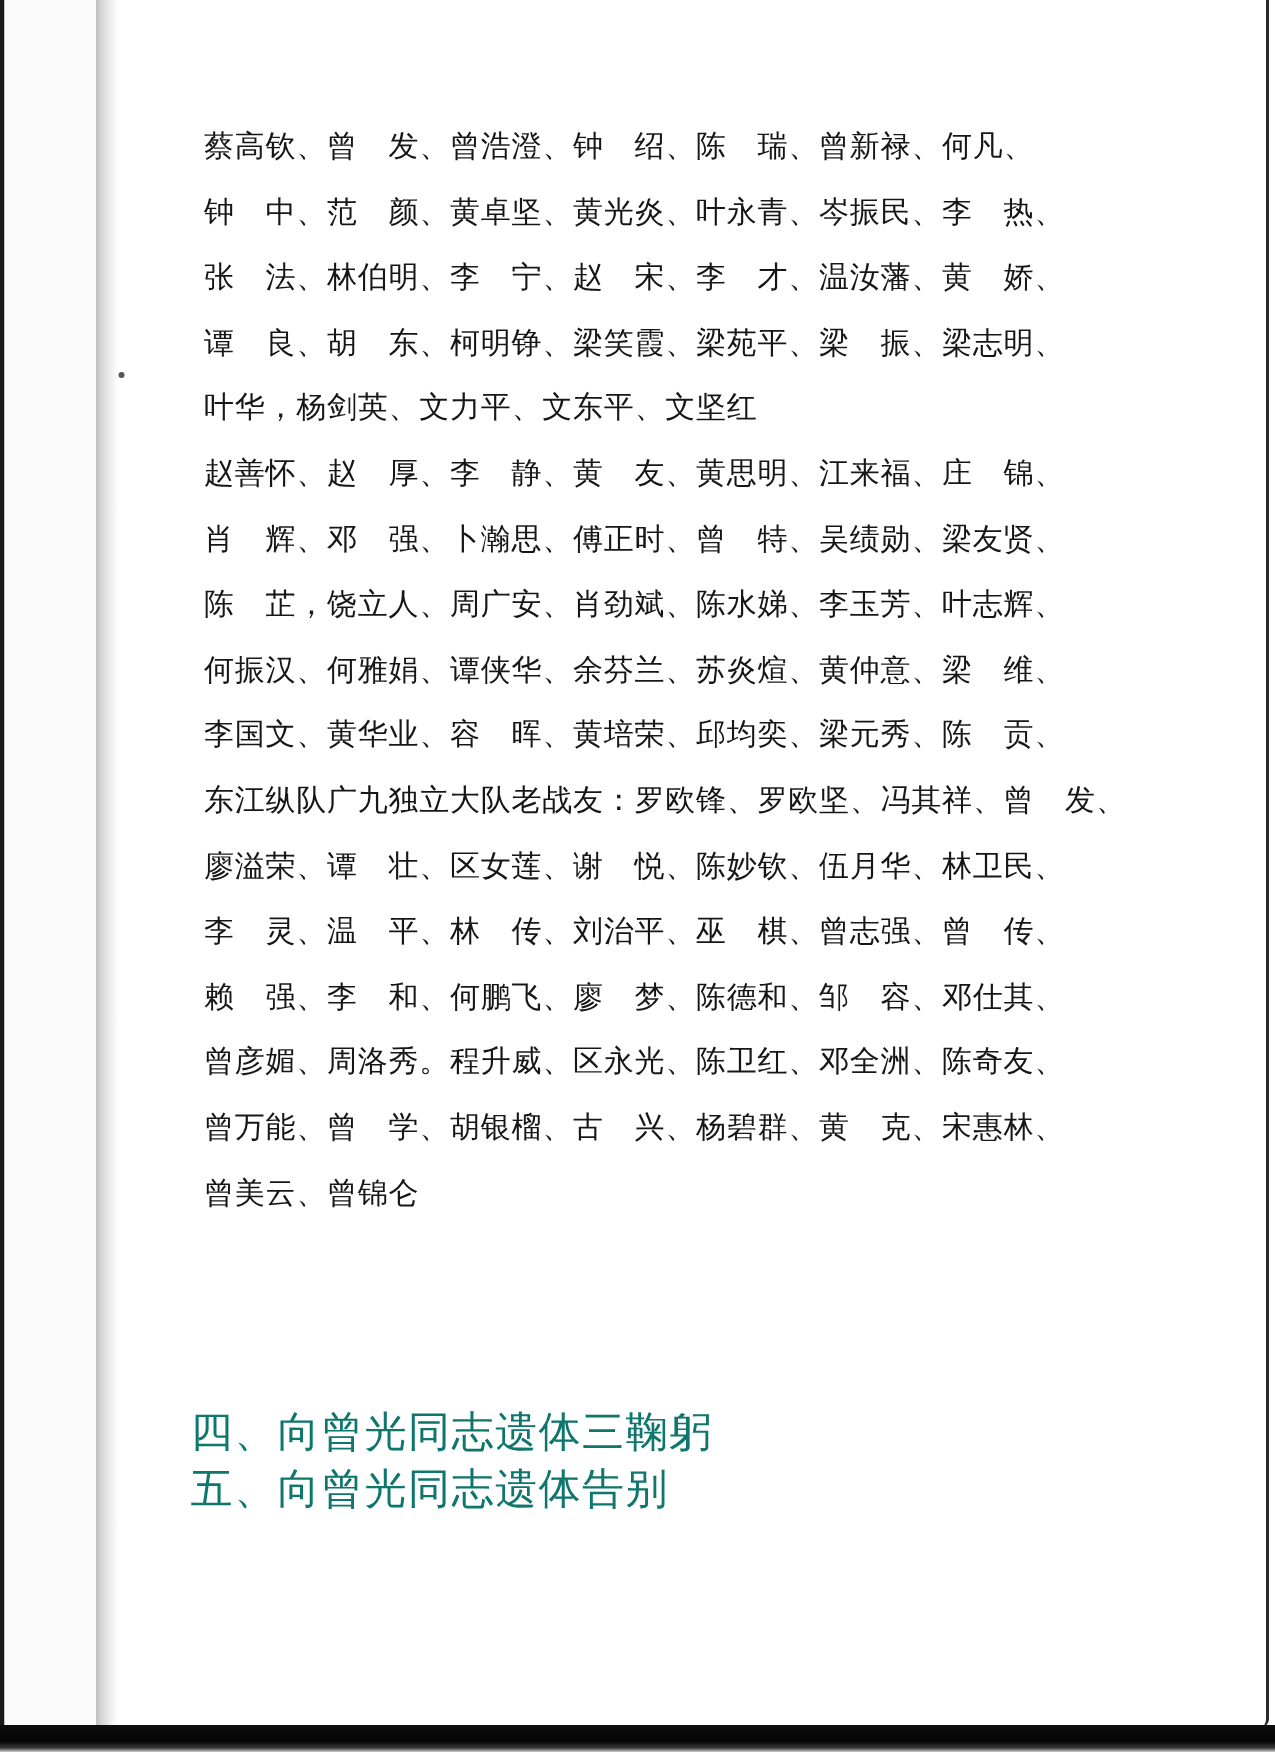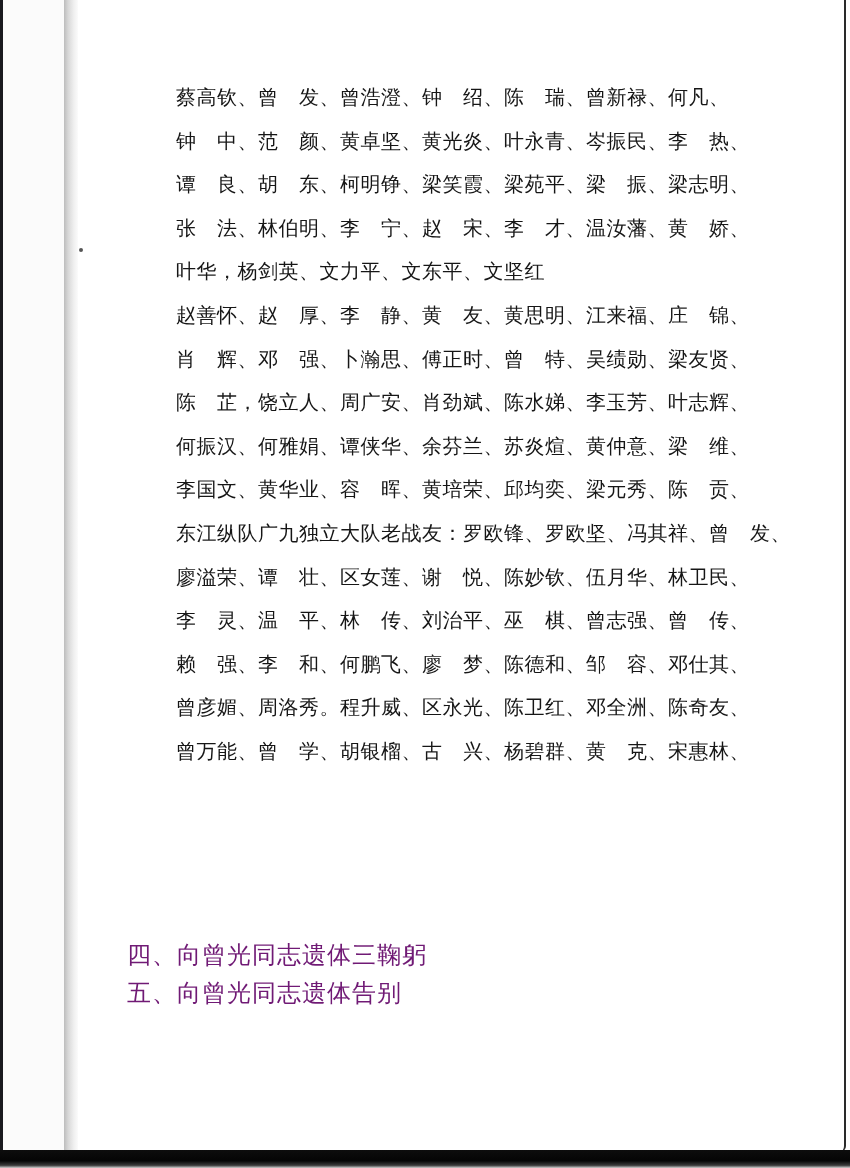--- a/index.html
+++ b/index.html
@@ -22,54 +22,55 @@
     }
     .bottom-edge {
       position: absolute; left: 0; top: 1150px; width: 850px; height: 18px;
       background: linear-gradient(to bottom, #0d0d0d 0%, #050505 60%, #3a3a3a 85%, #cfcfcf 100%);
     }
     .speck { position: absolute; left: 79px; top: 248px; width: 4px; height: 4px; border-radius: 50%; background: #555; }
     .names {
       position: absolute; left: 136px; top: 82px; width: 590px;
       font-size: 20px; color: #161616; letter-spacing: 0.5px;
     }
-    .names .line { height: 43.6px; line-height: 30px; white-space: nowrap; margin-left: 40px; }
+    .names .line { height: 43.6px; line-height: 30px; white-space: nowrap; }
     .headings {
       position: absolute; left: 127px; top: 937px;
-      font-size: 24px; color: #701a75; letter-spacing: 1px;
+      font-size: 28px; color: #0f766e; letter-spacing: 1px;
     }
     .headings .h { height: 38px; line-height: 36px; white-space: nowrap; }
   </style>
 </head>
 <body>
 
 <div class="left-edge"></div>
 <div class="left-margin"></div>
 <div class="binding-shadow"></div>
 
 <div class="page"></div>
 <div class="speck"></div>
 
 <div class="names">
   <div class="line">蔡高钦、曾　发、曾浩澄、钟　绍、陈　瑞、曾新禄、何凡、</div>
   <div class="line">钟　中、范　颜、黄卓坚、黄光炎、叶永青、岑振民、李　热、</div>
+  <div class="line">张　法、林伯明、李　宁、赵　宋、李　才、温汝藩、黄　娇、</div>
   <div class="line">谭　良、胡　东、柯明铮、梁笑霞、梁苑平、梁　振、梁志明、</div>
-  <div class="line">张　法、林伯明、李　宁、赵　宋、李　才、温汝藩、黄　娇、</div>
   <div class="line">叶华，杨剑英、文力平、文东平、文坚红</div>
   <div class="line">赵善怀、赵　厚、李　静、黄　友、黄思明、江来福、庄　锦、</div>
   <div class="line">肖　辉、邓　强、卜瀚思、傅正时、曾　特、吴绩勋、梁友贤、</div>
   <div class="line">陈　芷，饶立人、周广安、肖劲斌、陈水娣、李玉芳、叶志辉、</div>
   <div class="line">何振汉、何雅娟、谭侠华、余芬兰、苏炎煊、黄仲意、梁　维、</div>
   <div class="line">李国文、黄华业、容　晖、黄培荣、邱均奕、梁元秀、陈　贡、</div>
   <div class="line">东江纵队广九独立大队老战友：罗欧锋、罗欧坚、冯其祥、曾　发、</div>
   <div class="line">廖溢荣、谭　壮、区女莲、谢　悦、陈妙钦、伍月华、林卫民、</div>
   <div class="line">李　灵、温　平、林　传、刘治平、巫　棋、曾志强、曾　传、</div>
   <div class="line">赖　强、李　和、何鹏飞、廖　梦、陈德和、邹　容、邓仕其、</div>
   <div class="line">曾彦媚、周洛秀。程升威、区永光、陈卫红、邓全洲、陈奇友、</div>
   <div class="line">曾万能、曾　学、胡银榴、古　兴、杨碧群、黄　克、宋惠林、</div>
+  <div class="line">曾美云、曾锦仑</div>
 </div>
 
 <div class="headings">
   <div class="h">四、向曾光同志遗体三鞠躬</div>
   <div class="h">五、向曾光同志遗体告别</div>
 </div>
 
 <div class="bottom-edge"></div>
 
 </body></html>

